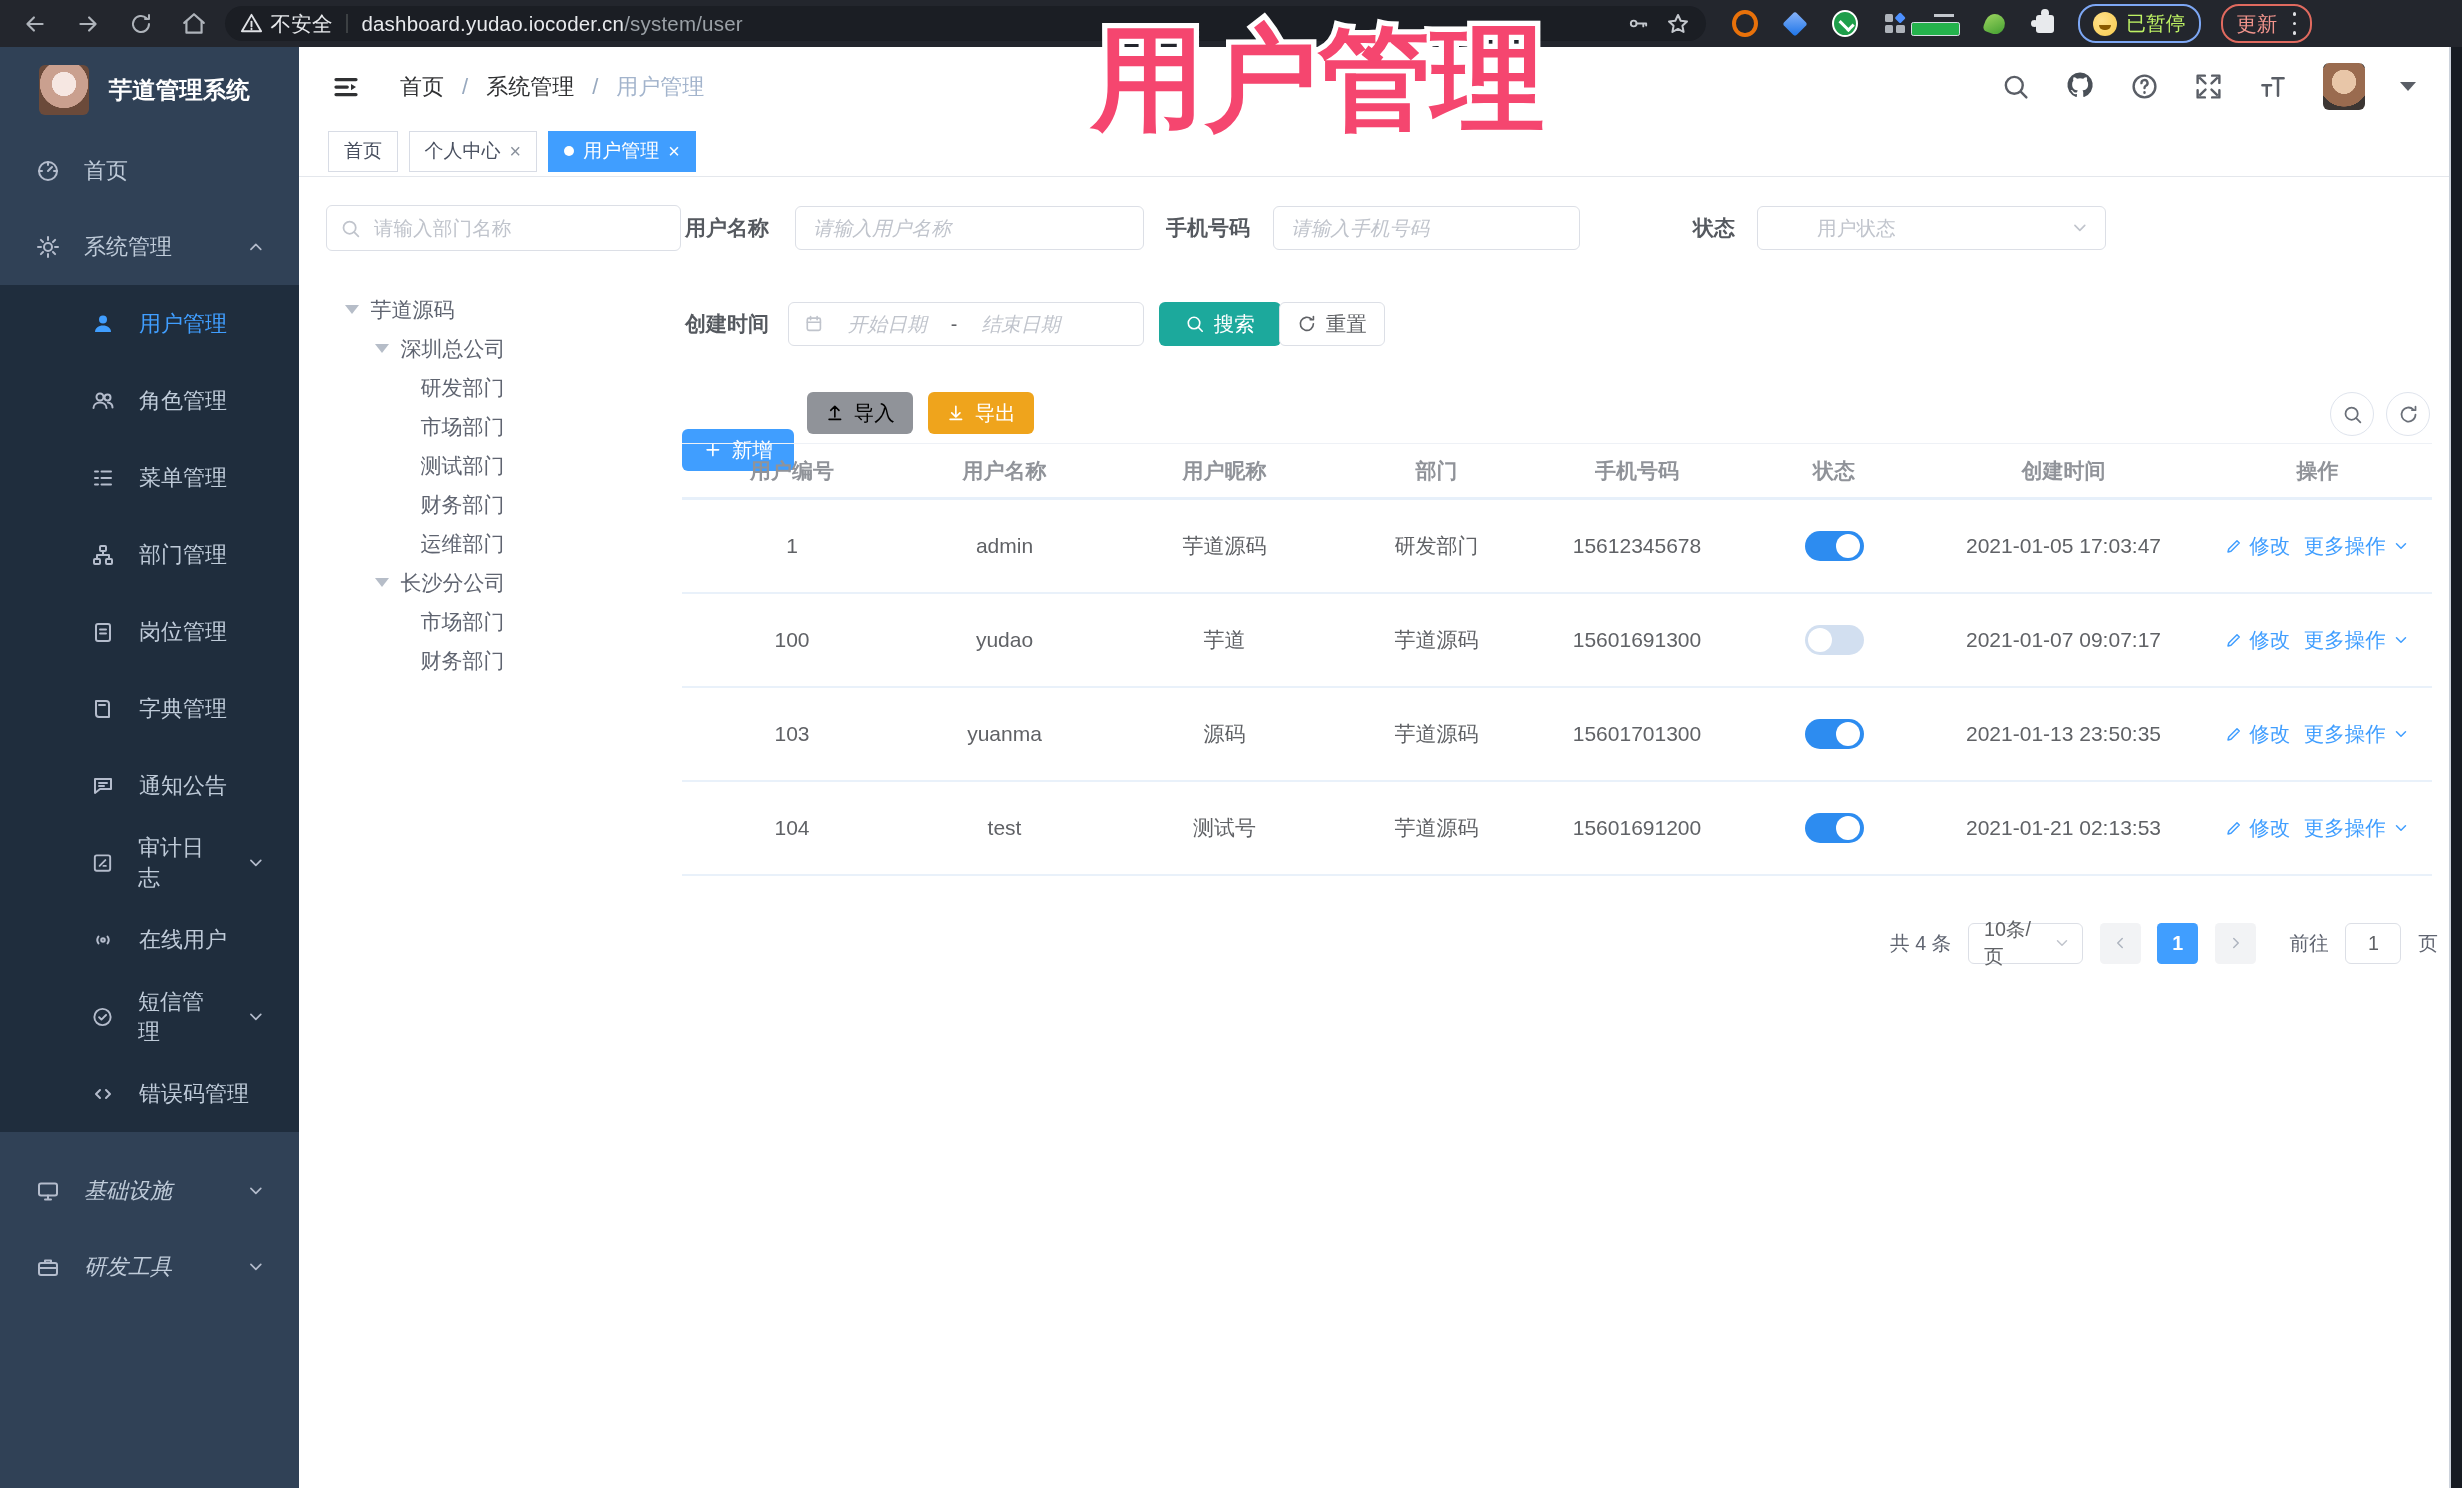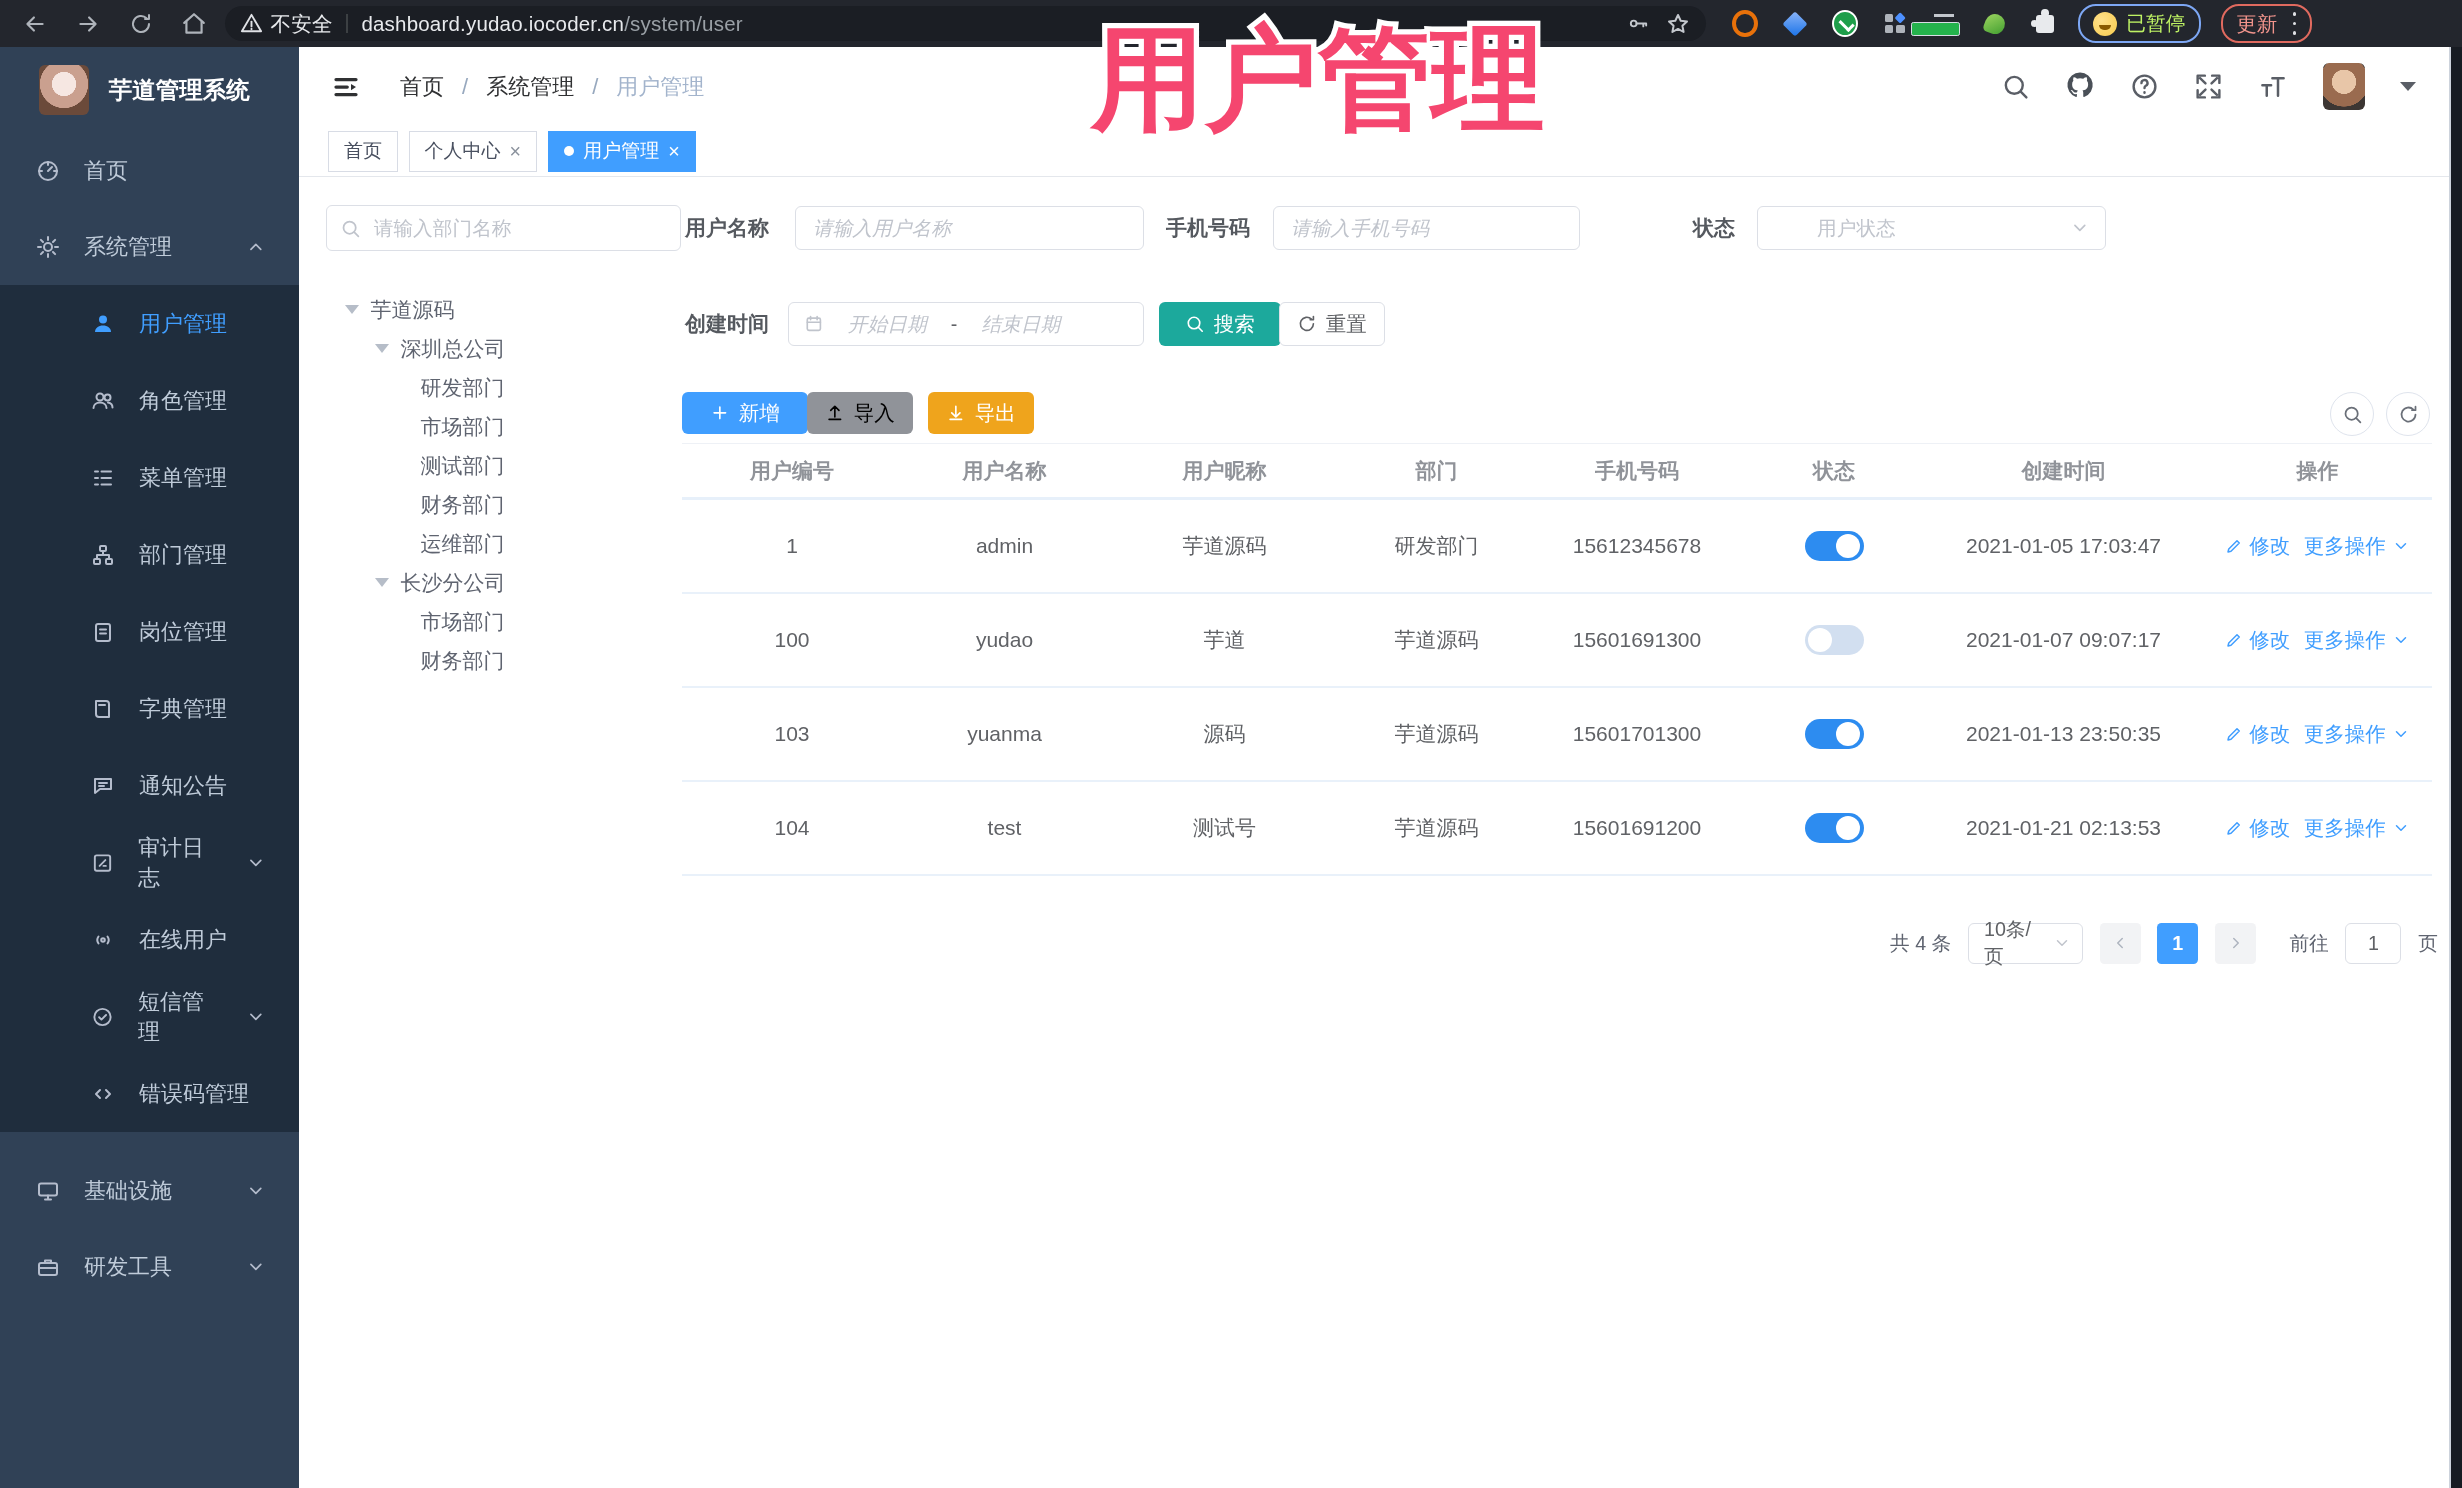--- a/index.html
+++ b/index.html
@@ -52,21 +52,21 @@
   .logo .img{width:50px;height:50px;border-radius:6px;background:
       radial-gradient(circle at 50% 38%,#f6e7e2 0 30%,#caa08f 31% 60%,#6b4a3a 61%);}
   .logo .t{color:#fff;font-size:23.5px;font-weight:bold;}
   .mi{display:flex;align-items:center;gap:24px;height:76px;padding-left:36px;color:#bfcbd9;font-size:22px;}
   .mi .ic{color:#b4bccc;}
   .mi .chev{margin-left:auto;margin-right:33px;color:#bfcbd9;}
   .submenu{background:#1f2d3d;}
   .submenu .mi{height:77px;padding-left:91px;}
   .mi.active{color:#409EFF;}
   .mi.active .ic{color:#409EFF;}
-  .grp{padding-top:21px;}
+  .grp{padding-top:21px;font-style:italic;}
 
   
   .apphdr{left:299px;top:47px;right:10.6px;height:79px;background:#fff;border-bottom:1.5px solid #f1f2f4;display:flex;align-items:center;z-index:3;}
   .fold{margin-left:32px;color:#303133;}
   .crumb{display:flex;align-items:center;gap:18px;margin-left:39px;font-size:22px;color:#303133;}
   .crumb .sep{color:#97a8be;}
   .crumb .cur{color:#a3b4cc;}
   .hicons{margin-left:auto;display:flex;align-items:center;gap:35px;padding-right:35px;color:#5a5e66;}
   .avatar{width:42px;height:47px;border-radius:6px;background:
       radial-gradient(circle at 50% 40%,#e8c6a8 0 34%,#9a6b4f 35% 70%,#3c3633 71%);}
@@ -528,21 +528,21 @@
     <button class="btn plain" style="left:980px;width:106px;">
       <svg class="ic" width="19.7" height="19.7" viewBox="0 0 24 24">
           <path d="M20 12a8 8 0 1 1-2.4-5.7"></path>
           <path d="M20 3v4h-4"></path>
         </svg>
       <span>重置</span>
     </button>
   </div>
 
   <div class="abs frow" style="top:216px;height:42px;">
-    <button class="btn blue" style="left:383px;width:126px;height:42px;">
+    <button class="btn blue" style="left:383px;width:112px;height:42px;margin-top:37px;">
       <svg class="ic" width="19.7" height="19.7" viewBox="0 0 24 24">
           <path d="M12 5v14M5 12h14"></path>
         </svg>
       <span>新增</span>
     </button>
     <button class="btn gray" style="left:508px;width:106px;height:42px;">
       <svg class="ic" width="19.7" height="19.7" viewBox="0 0 24 24">
           <path d="M12 17V5M7 9l5-5 5 5M5 20h14"></path>
         </svg>
       <span>导入</span>

